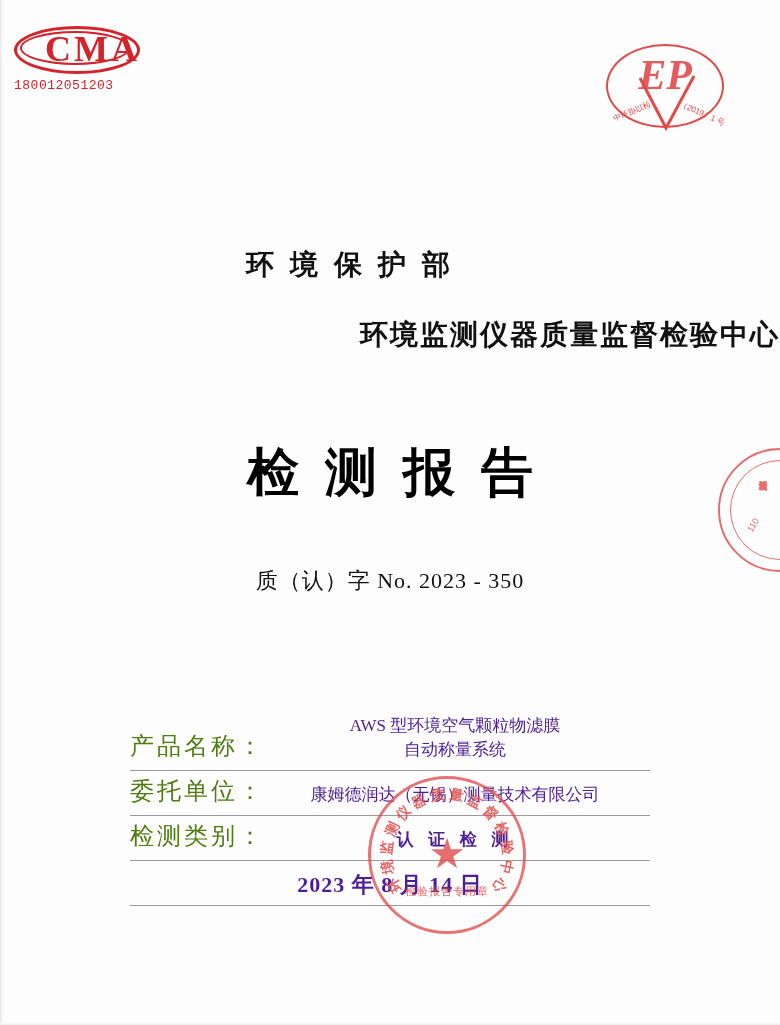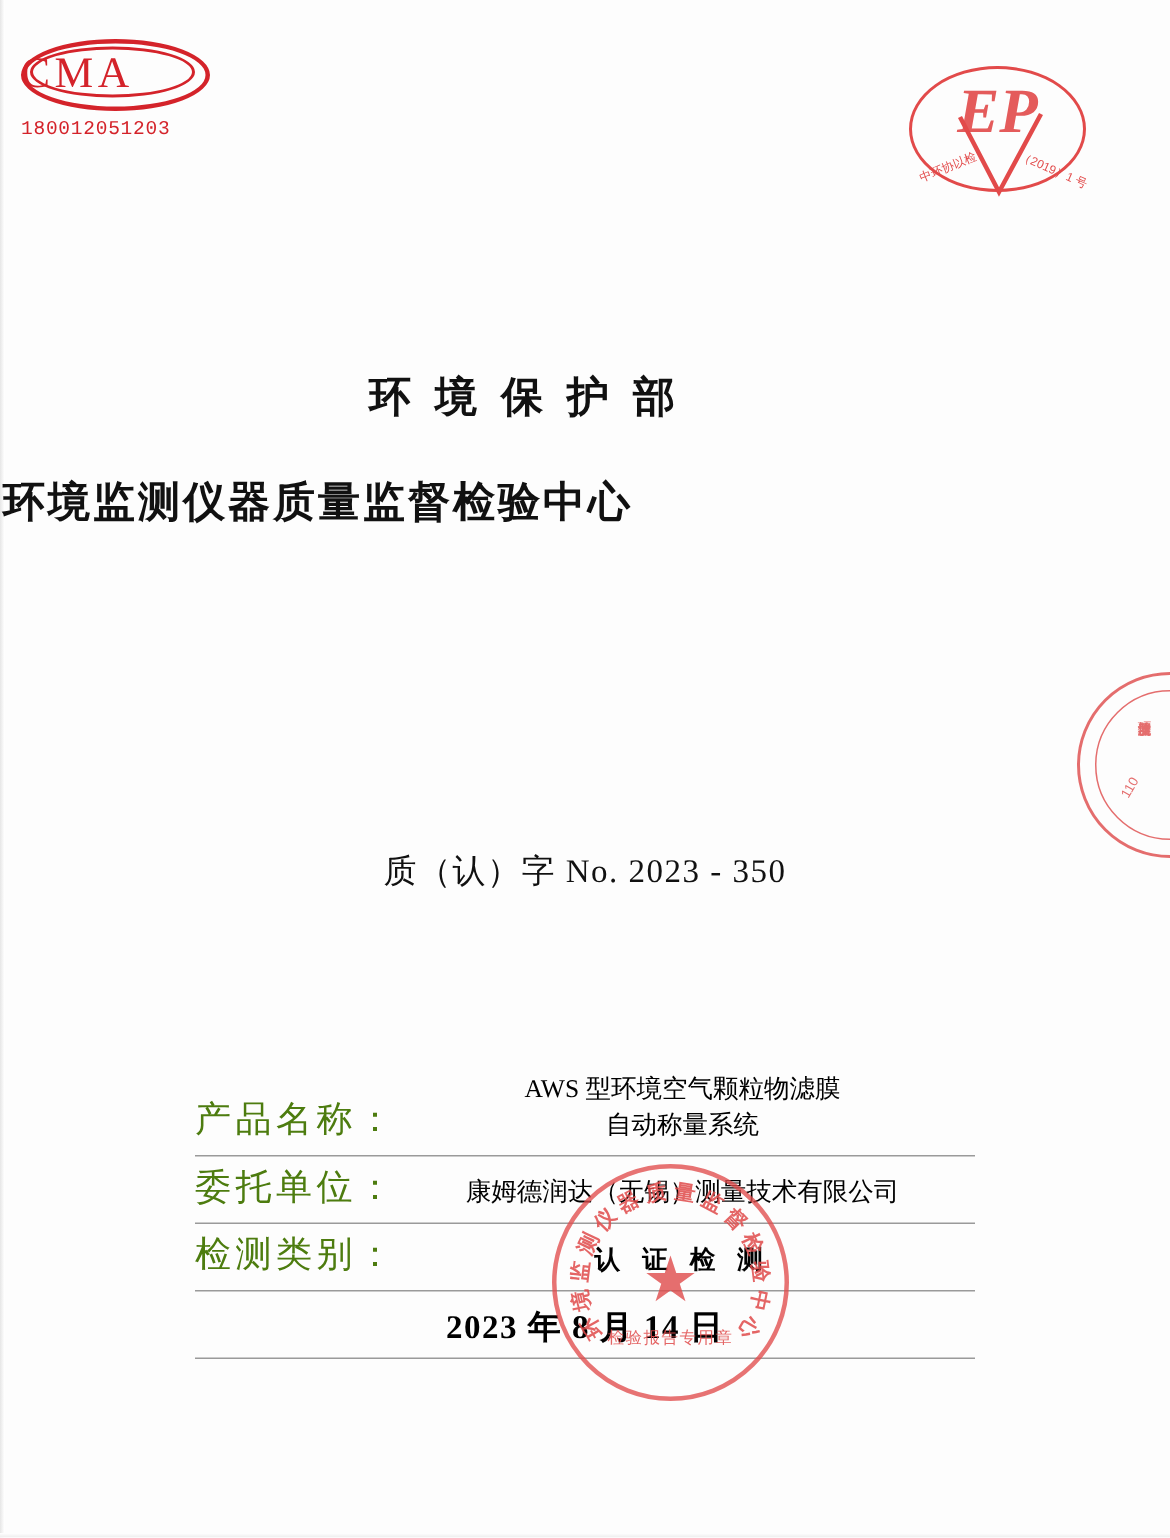--- a/index.html
+++ b/index.html
@@ -48,24 +48,24 @@
     height: 34px;
     border: 2px solid #d4232a;
     border-radius: 50% / 50%;
     box-sizing: border-box;
   }
   .cma-letters {
     position: absolute;
     left: 0;
     top: 4px;
     width: 126px;
-    text-align: left;
+    text-align: right;
     font-family: "Liberation Serif", serif;
-    font-weight: normal;
-    font-size: 29px;
+    font-weight: bold;
+    font-size: 36px;
     letter-spacing: 3px;
     color: #d4232a;
     line-height: 38px;
   }
   .cma-number {
     position: absolute;
     left: 0;
     top: 52px;
     width: 126px;
     font-family: Liberation Mono, monospace;
@@ -188,21 +188,21 @@
     font-size: 28px;
     letter-spacing: 16px;
     color: #111;
     text-indent: 16px;
   }
   .org-line2 {
     position: absolute;
     left: 0;
     top: 316px;
     width: 780px;
-    text-align: left;
+    text-align: right;
     font-family: "Liberation Sans", sans-serif;
     font-weight: bold;
     font-size: 28px;
     letter-spacing: 2px;
     color: #111;
     text-indent: 2px;
   }
   .doc-title {
     position: absolute;
     left: 0;
@@ -253,21 +253,21 @@
     letter-spacing: 3px;
     color: #4d7c0f;
     padding-bottom: 6px;
     white-space: nowrap;
   }
   .info-value {
     flex: 1 1 auto;
     text-align: center;
     font-family: "Liberation Serif", serif;
     font-size: 17px;
-    color: #000000;
+    color: #4c1d95;
     padding-bottom: 6px;
     line-height: 24px;
   }
   .info-value .v2 {
     display: block;
     font-family: Liberation Serif, serif;
   }
   .info-value.sparse {
     letter-spacing: 5px;
     font-family: "Liberation Sans", sans-serif;
@@ -381,20 +381,21 @@
   </div>
 
   <div class="edge-stamp">
     <div class="edge-stamp-inner"></div>
     <div class="edge-stamp-text">环境监测仪器质量</div>
     <div class="edge-stamp-text2">110</div>
   </div>
 
   <div class="org-line1">环境保护部</div>
   <div class="org-line2">环境监测仪器质量监督检验中心</div>
+  <div class="doc-title">检测报告</div>
   <div class="doc-number">质（认）字 No. 2023 - 350</div>
 
   <div class="info-table">
     <div class="info-row tall">
       <div class="info-label">产品名称：</div>
       <div class="info-value">
         <span>AWS 型环境空气颗粒物滤膜</span>
         <span class="v2">自动称量系统</span>
       </div>
     </div>

